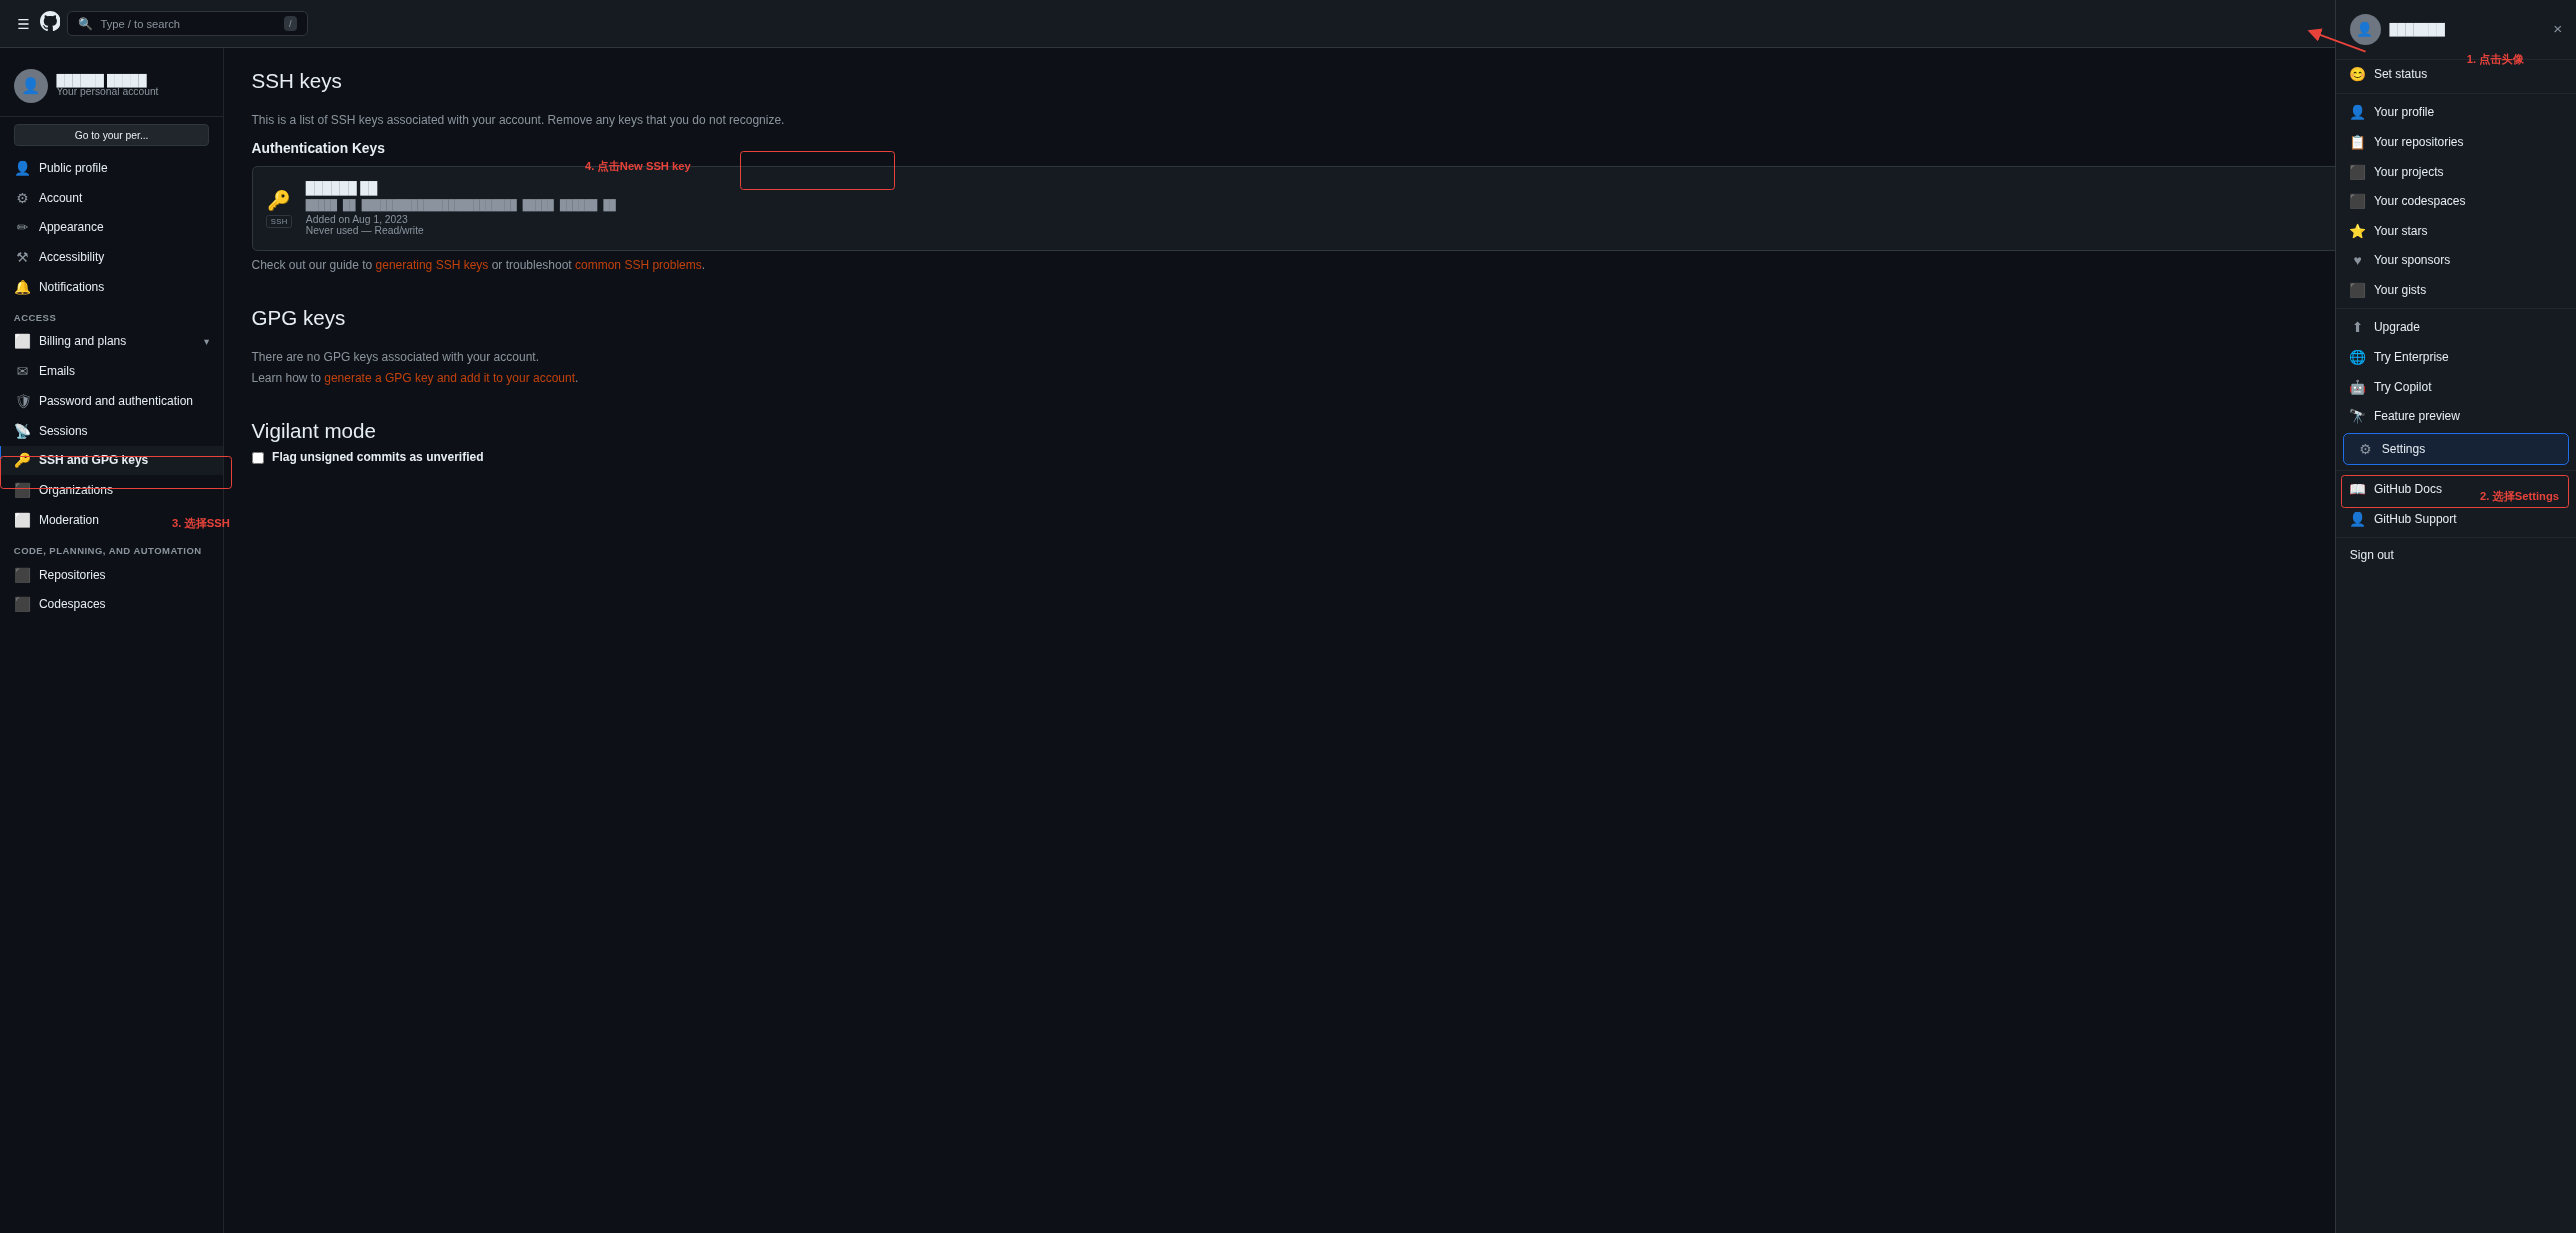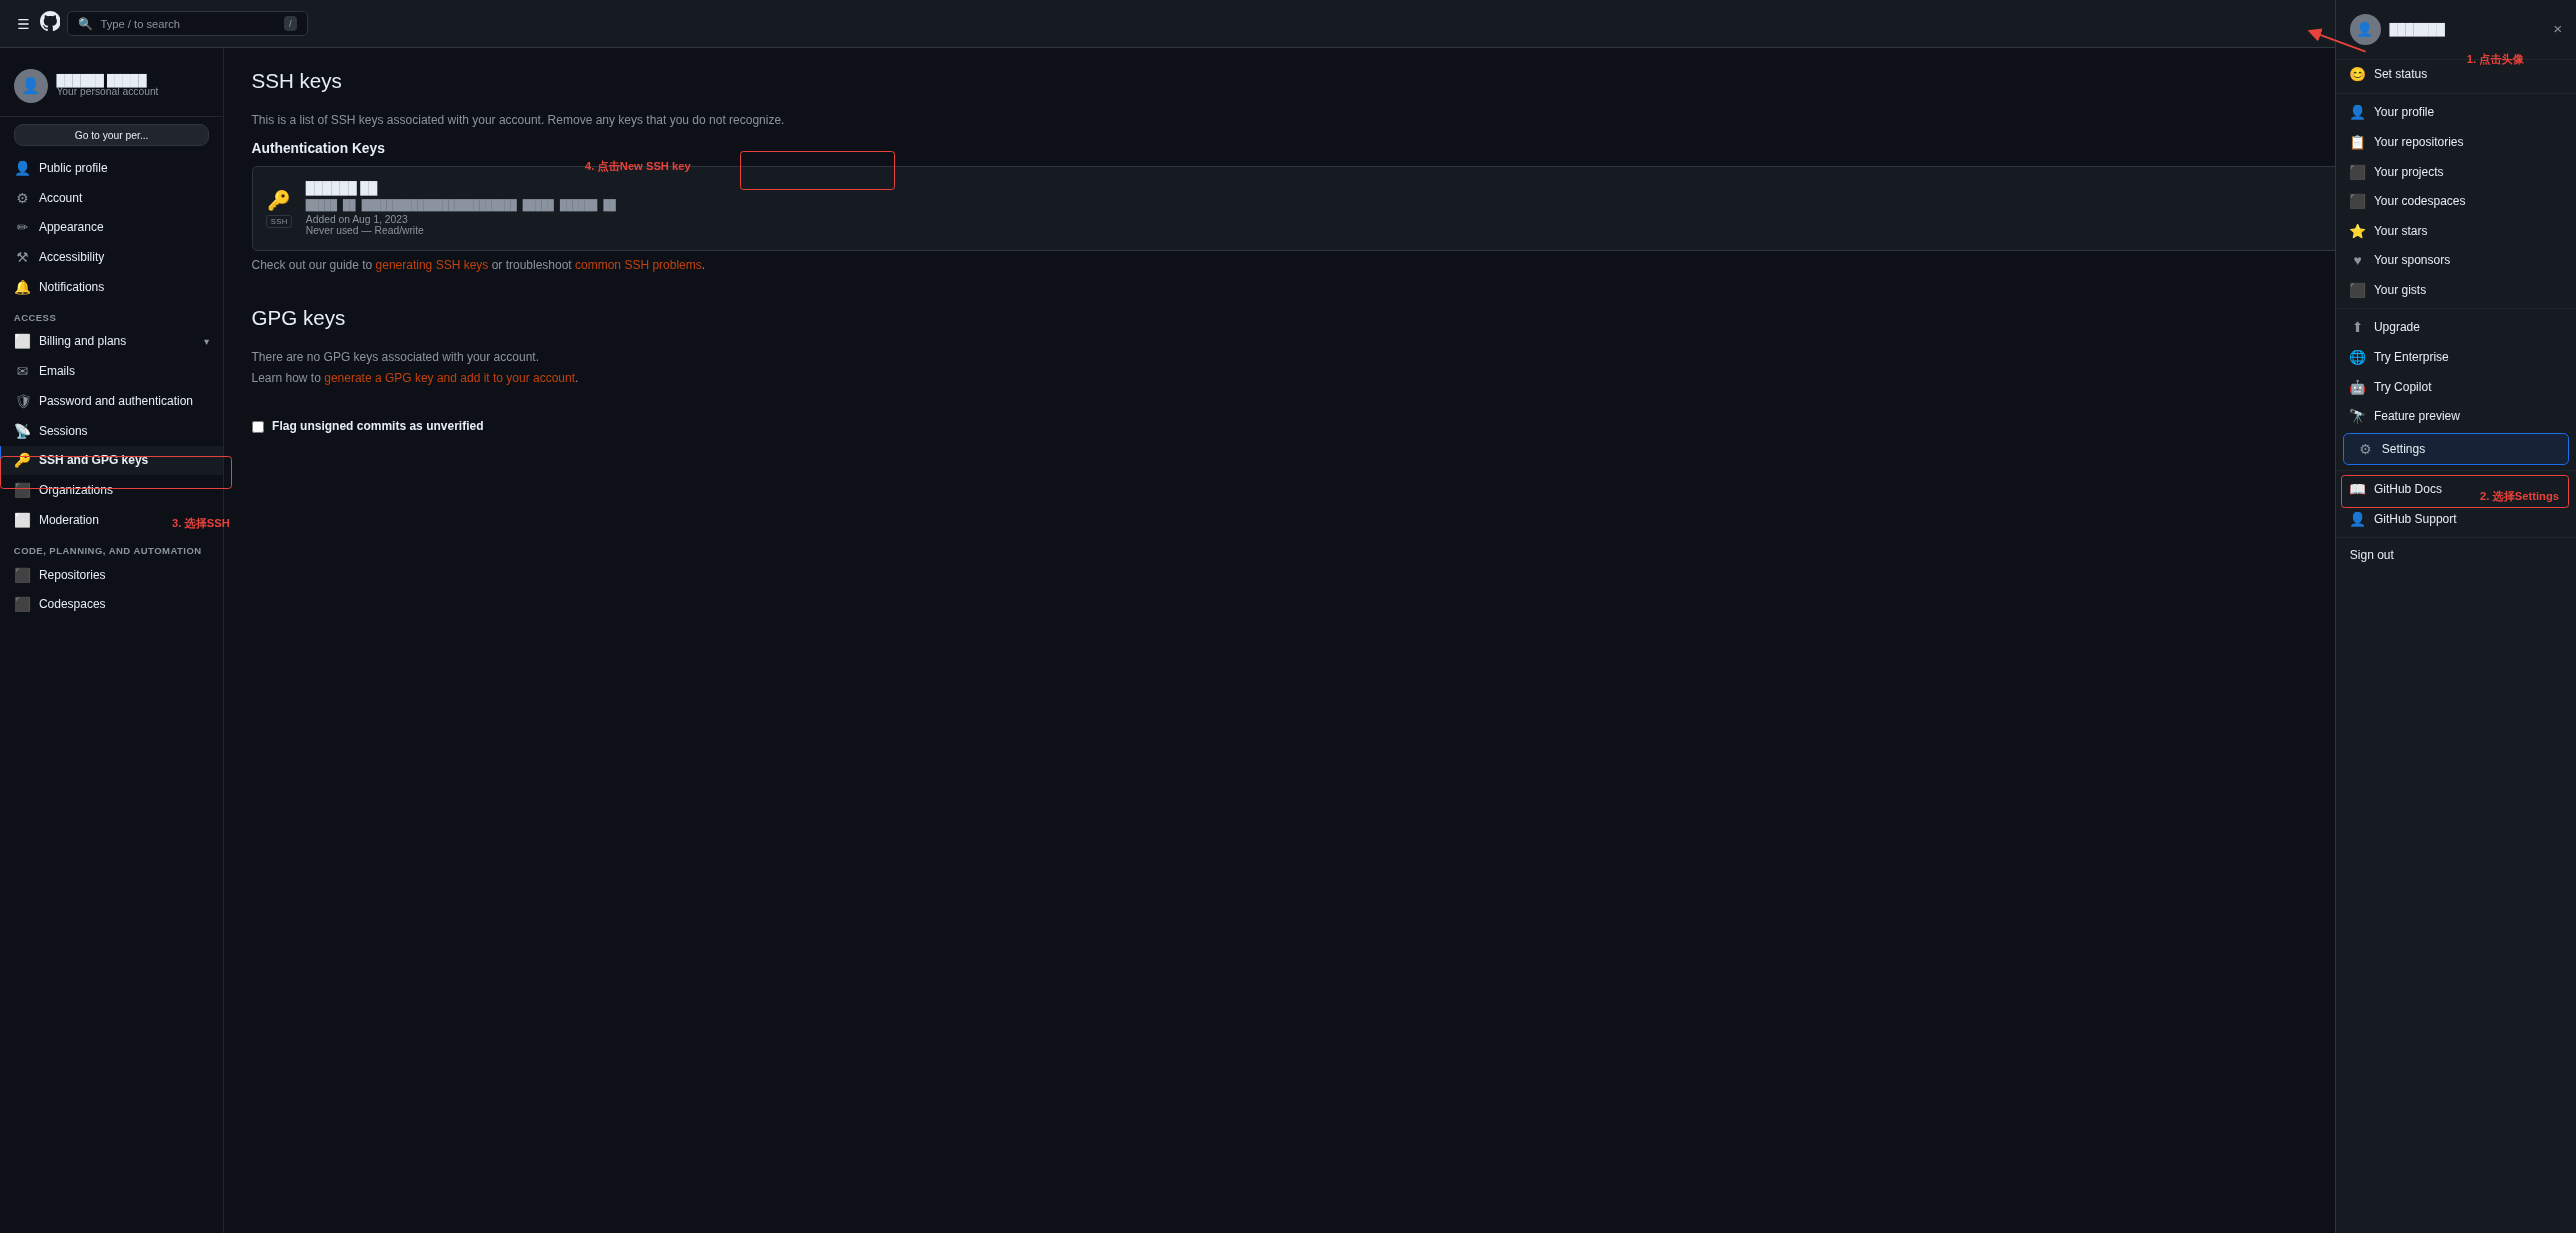--- a/index.html
+++ b/index.html
@@ -116,21 +116,21 @@
     .sidebar-user-info { display: flex; flex-direction: column; }
     .sidebar-username { font-weight: 600; color: #e6edf3; font-size: 11.2px; }
     .sidebar-subtitle { color: #8b949e; font-size: 10.3px; }
     .sidebar-btn {
       display: block;
       width: calc(100% - 27.5px);
       margin: 6.9px 13.8px;
       padding: 4.3px 10.3px;
       background: #21262d;
       border: 0.9px solid #30363d;
-      border-radius: 9px;
+      border-radius: 4px;
       color: #e6edf3;
       font-size: 10.3px;
       cursor: pointer;
       text-align: center;
     }
     .sidebar-item {
       display: flex;
       align-items: center;
       gap: 8.6px;
       padding: 6.9px 13.8px;
@@ -492,20 +492,21 @@
         <h2 class="page-section-title">GPG keys</h2>
         <button class="btn-green">New GPG key</button>
       </div>
       <p class="no-keys-text">There are no GPG keys associated with your account.</p>
       <p class="page-section-subtitle">
         <span>Learn how to </span><a href="#">generate a GPG key and add it to your account</a><span>.</span>
       </p>
     </div>
 
     <div class="page-section vigilant-section">
+      <h2 class="page-section-title">Vigilant mode</h2>
       <div class="checkbox-row">
         <input type="checkbox" id="vigilant-cb" style="">
         <label class="checkbox-label" for="vigilant-cb">Flag unsigned commits as unverified</label>
       </div>
     </div>
   </main>
 </div>
 
 <div class="dropdown-overlay">
   <div class="dropdown-header">

